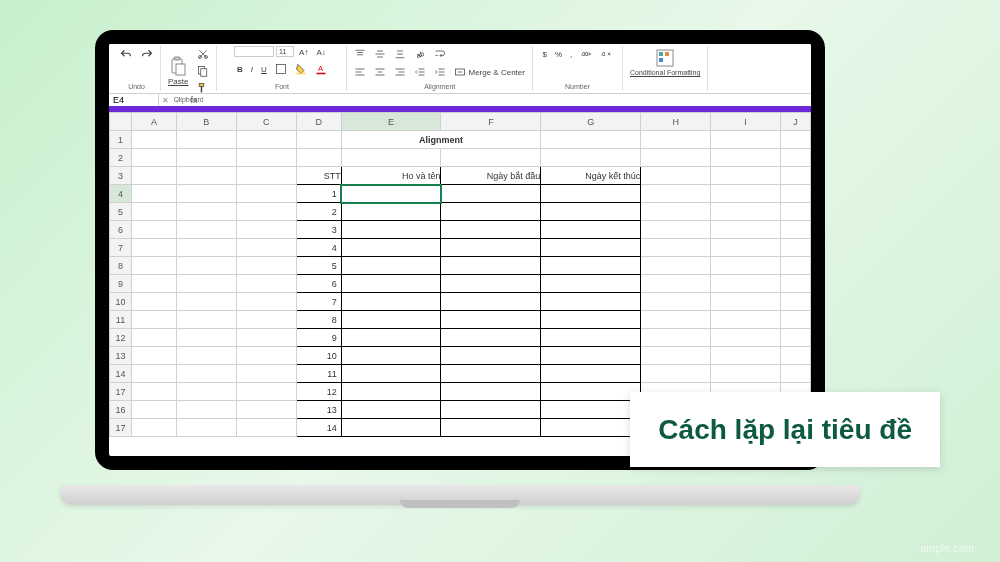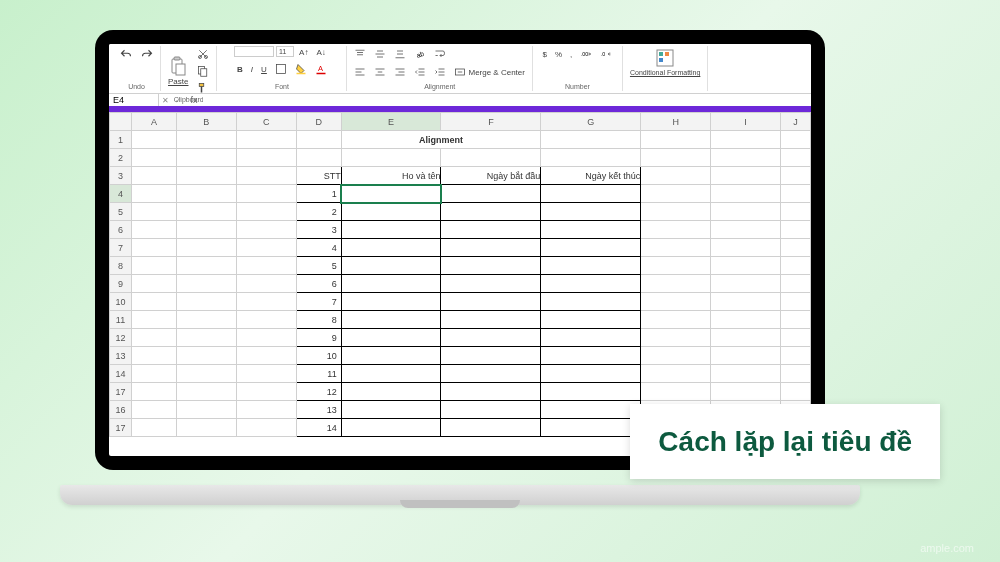--- a/index.html
+++ b/index.html
@@ -38,21 +38,21 @@
 
 .sheet-title { color: #d92e1e; font-weight: bold; font-family: Arial, sans-serif; font-size: 16px; text-align: center; }
 .table-border { border: 1px solid #000 !important; }
 .table-header { font-weight: normal; text-align: right; }
 .stt-cell { text-align: right; padding-right: 4px !important; }
 
 .sel-highlight td.col-E-cell { outline: 2px solid #1a7f4e; outline-offset: -1px; background: #fff; }
 .rowhead-sel { background: #d8e8d8 !important; }
 .colhead-sel { background: #d8e8d8 !important; }
 
-.caption-box { position: absolute; right: 60px; bottom: 83px; background: #fff; padding: 18px 28px; box-shadow: 0 2px 8px rgba(0,0,0,0.15); text-align: right; }
+.caption-box { position: absolute; right: 60px; bottom: 95px; background: #fff; padding: 18px 28px; box-shadow: 0 2px 8px rgba(0,0,0,0.15); text-align: right; }
 .caption-text { color: #0d5a3f; font-weight: bold; font-size: 28px; line-height: 1.4; font-family: "Segoe UI", Arial, sans-serif; }
 
 .watermark { position: absolute; right: 26px; bottom: 8px; color: rgba(255,255,255,0.6); font-size: 11px; }
 </style>
 </head>
 <body>
 
 <div class="laptop">
   <div class="laptop-screen">
     <div class="screen-inner">

